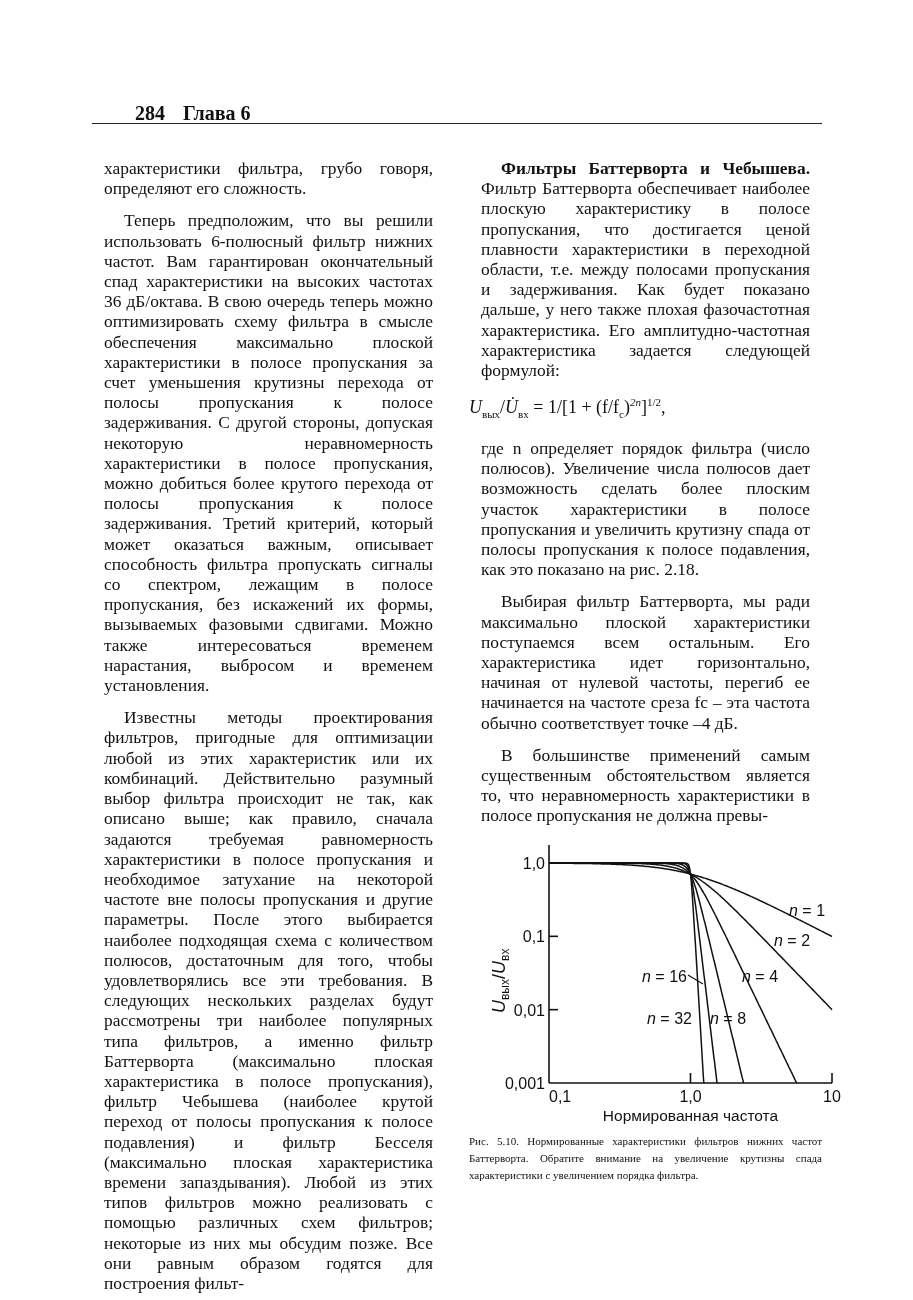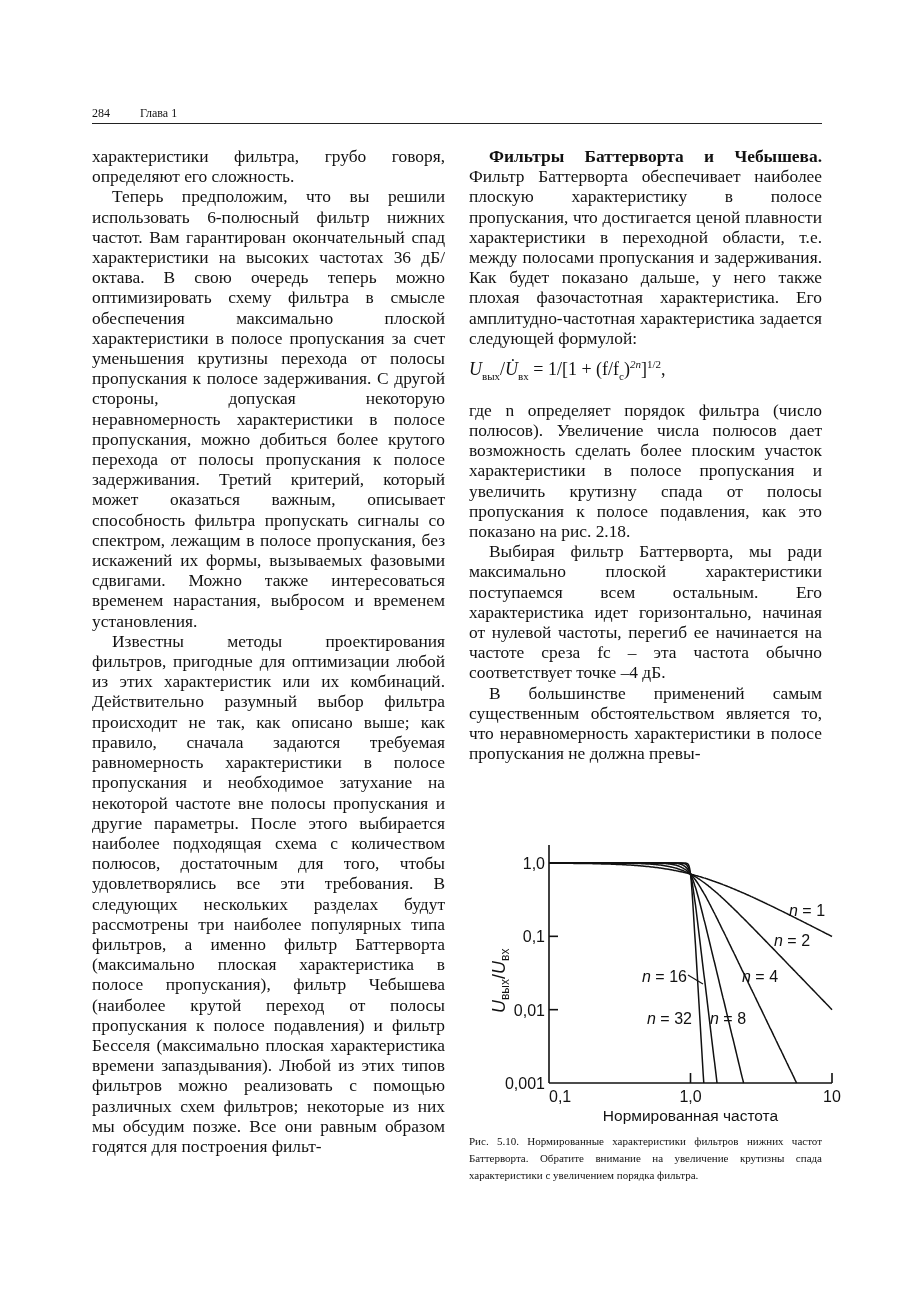--- a/index.html
+++ b/index.html
@@ -1,39 +1,39 @@
 <!DOCTYPE html>
 <html><head>
 <meta charset="utf-8">
 <style>
   html,body{margin:0;padding:0;background:#fff;}
   body{width:913px;height:1300px;position:relative;overflow:hidden;color:#111;
        font-family:"Liberation Serif","DejaVu Serif",serif;}
   .hdr{position:absolute;left:92px;top:101px;width:730px;height:22px;border-bottom:1.3px solid #222;}
-  .hdr span{font-weight:normal;font-size:12px;line-height:20px;}
+  .hdr span{font-weight:bold;font-size:20px;line-height:20px;margin-left:43px;}
   .pnum{position:absolute;left:0;top:2px;}
   .chap{position:absolute;left:48px;top:2px;}
   .col{position:absolute;font-size:17.4px;line-height:20.2px;text-align:justify;}
   .colL{left:92px;top:146px;width:353px;}
   .colR{left:469px;top:146px;width:353px;}
-  .col p{margin:0;}
+  .col p{margin:12px;}
   .ind{text-indent:20px;}
   .formula{font-size:18px;margin:6px 0 14px 0 !important;font-style:italic;}
   .formula .up{font-style:normal;}
   .bold{font-weight:bold;}
   .chart{position:absolute;left:492px;top:840px;width:360px;height:290px;}
   .caption{position:absolute;left:469px;top:1133px;width:353px;font-size:11px;line-height:17px;text-align:justify;}
   svg text{font-family:"Liberation Sans","DejaVu Sans",sans-serif;}
 </style>
 </head>
 <body>
 
 <div class="hdr">
   <span class="pnum">284</span>
-  <span class="chap">Глава 1</span>
+  <span class="chap">Глава 6</span>
 </div>
 
 <div class="col colL">
   <p>характеристики фильтра, грубо говоря, определяют его сложность.</p>
   <p class="ind">Теперь предположим, что вы решили использовать 6-полюсный фильтр нижних частот. Вам гарантирован окончательный спад характеристики на высоких частотах 36 дБ/октава. В свою очередь теперь можно оптимизировать схему фильтра в смысле обеспечения максимально плоской характеристики в полосе пропускания за счет уменьшения крутизны перехода от полосы пропускания к полосе задерживания. С другой стороны, допуская некоторую неравномерность характеристики в полосе пропускания, можно добиться более крутого перехода от полосы пропускания к полосе задерживания. Третий критерий, который может оказаться важным, описывает способность фильтра пропускать сигналы со спектром, лежащим в полосе пропускания, без искажений их формы, вызываемых фазовыми сдвигами. Можно также интересоваться временем нарастания, выбросом и временем установления.</p>
   <p class="ind">Известны методы проектирования фильтров, пригодные для оптимизации любой из этих характеристик или их комбинаций. Действительно разумный выбор фильтра происходит не так, как описано выше; как правило, сначала задаются требуемая равномерность характеристики в полосе пропускания и необходимое затухание на некоторой частоте вне полосы пропускания и другие параметры. После этого выбирается наиболее подходящая схема с количеством полюсов, достаточным для того, чтобы удовлетворялись все эти требования. В следующих нескольких разделах будут рассмотрены три наиболее популярных типа фильтров, а именно фильтр Баттерворта (максимально плоская характеристика в полосе пропускания), фильтр Чебышева (наиболее крутой переход от полосы пропускания к полосе подавления) и фильтр Бесселя (максимально плоская характеристика времени запаздывания). Любой из этих типов фильтров можно реализовать с помощью различных схем фильтров; некоторые из них мы обсудим позже. Все они равным образом годятся для построения фильт-</p>
 </div>
 
 <div class="col colR">
   <p class="ind"><span class="bold">Фильтры Баттерворта и Чебышева.</span> <span>Фильтр Баттерворта обеспечивает наиболее плоскую характеристику в полосе пропускания, что достигается ценой плавности характеристики в переходной области, т.е. между полосами пропускания и задерживания. Как будет показано дальше, у него также плохая фазочастотная характеристика. Его амплитудно-частотная характеристика задается следующей формулой:</span></p>

